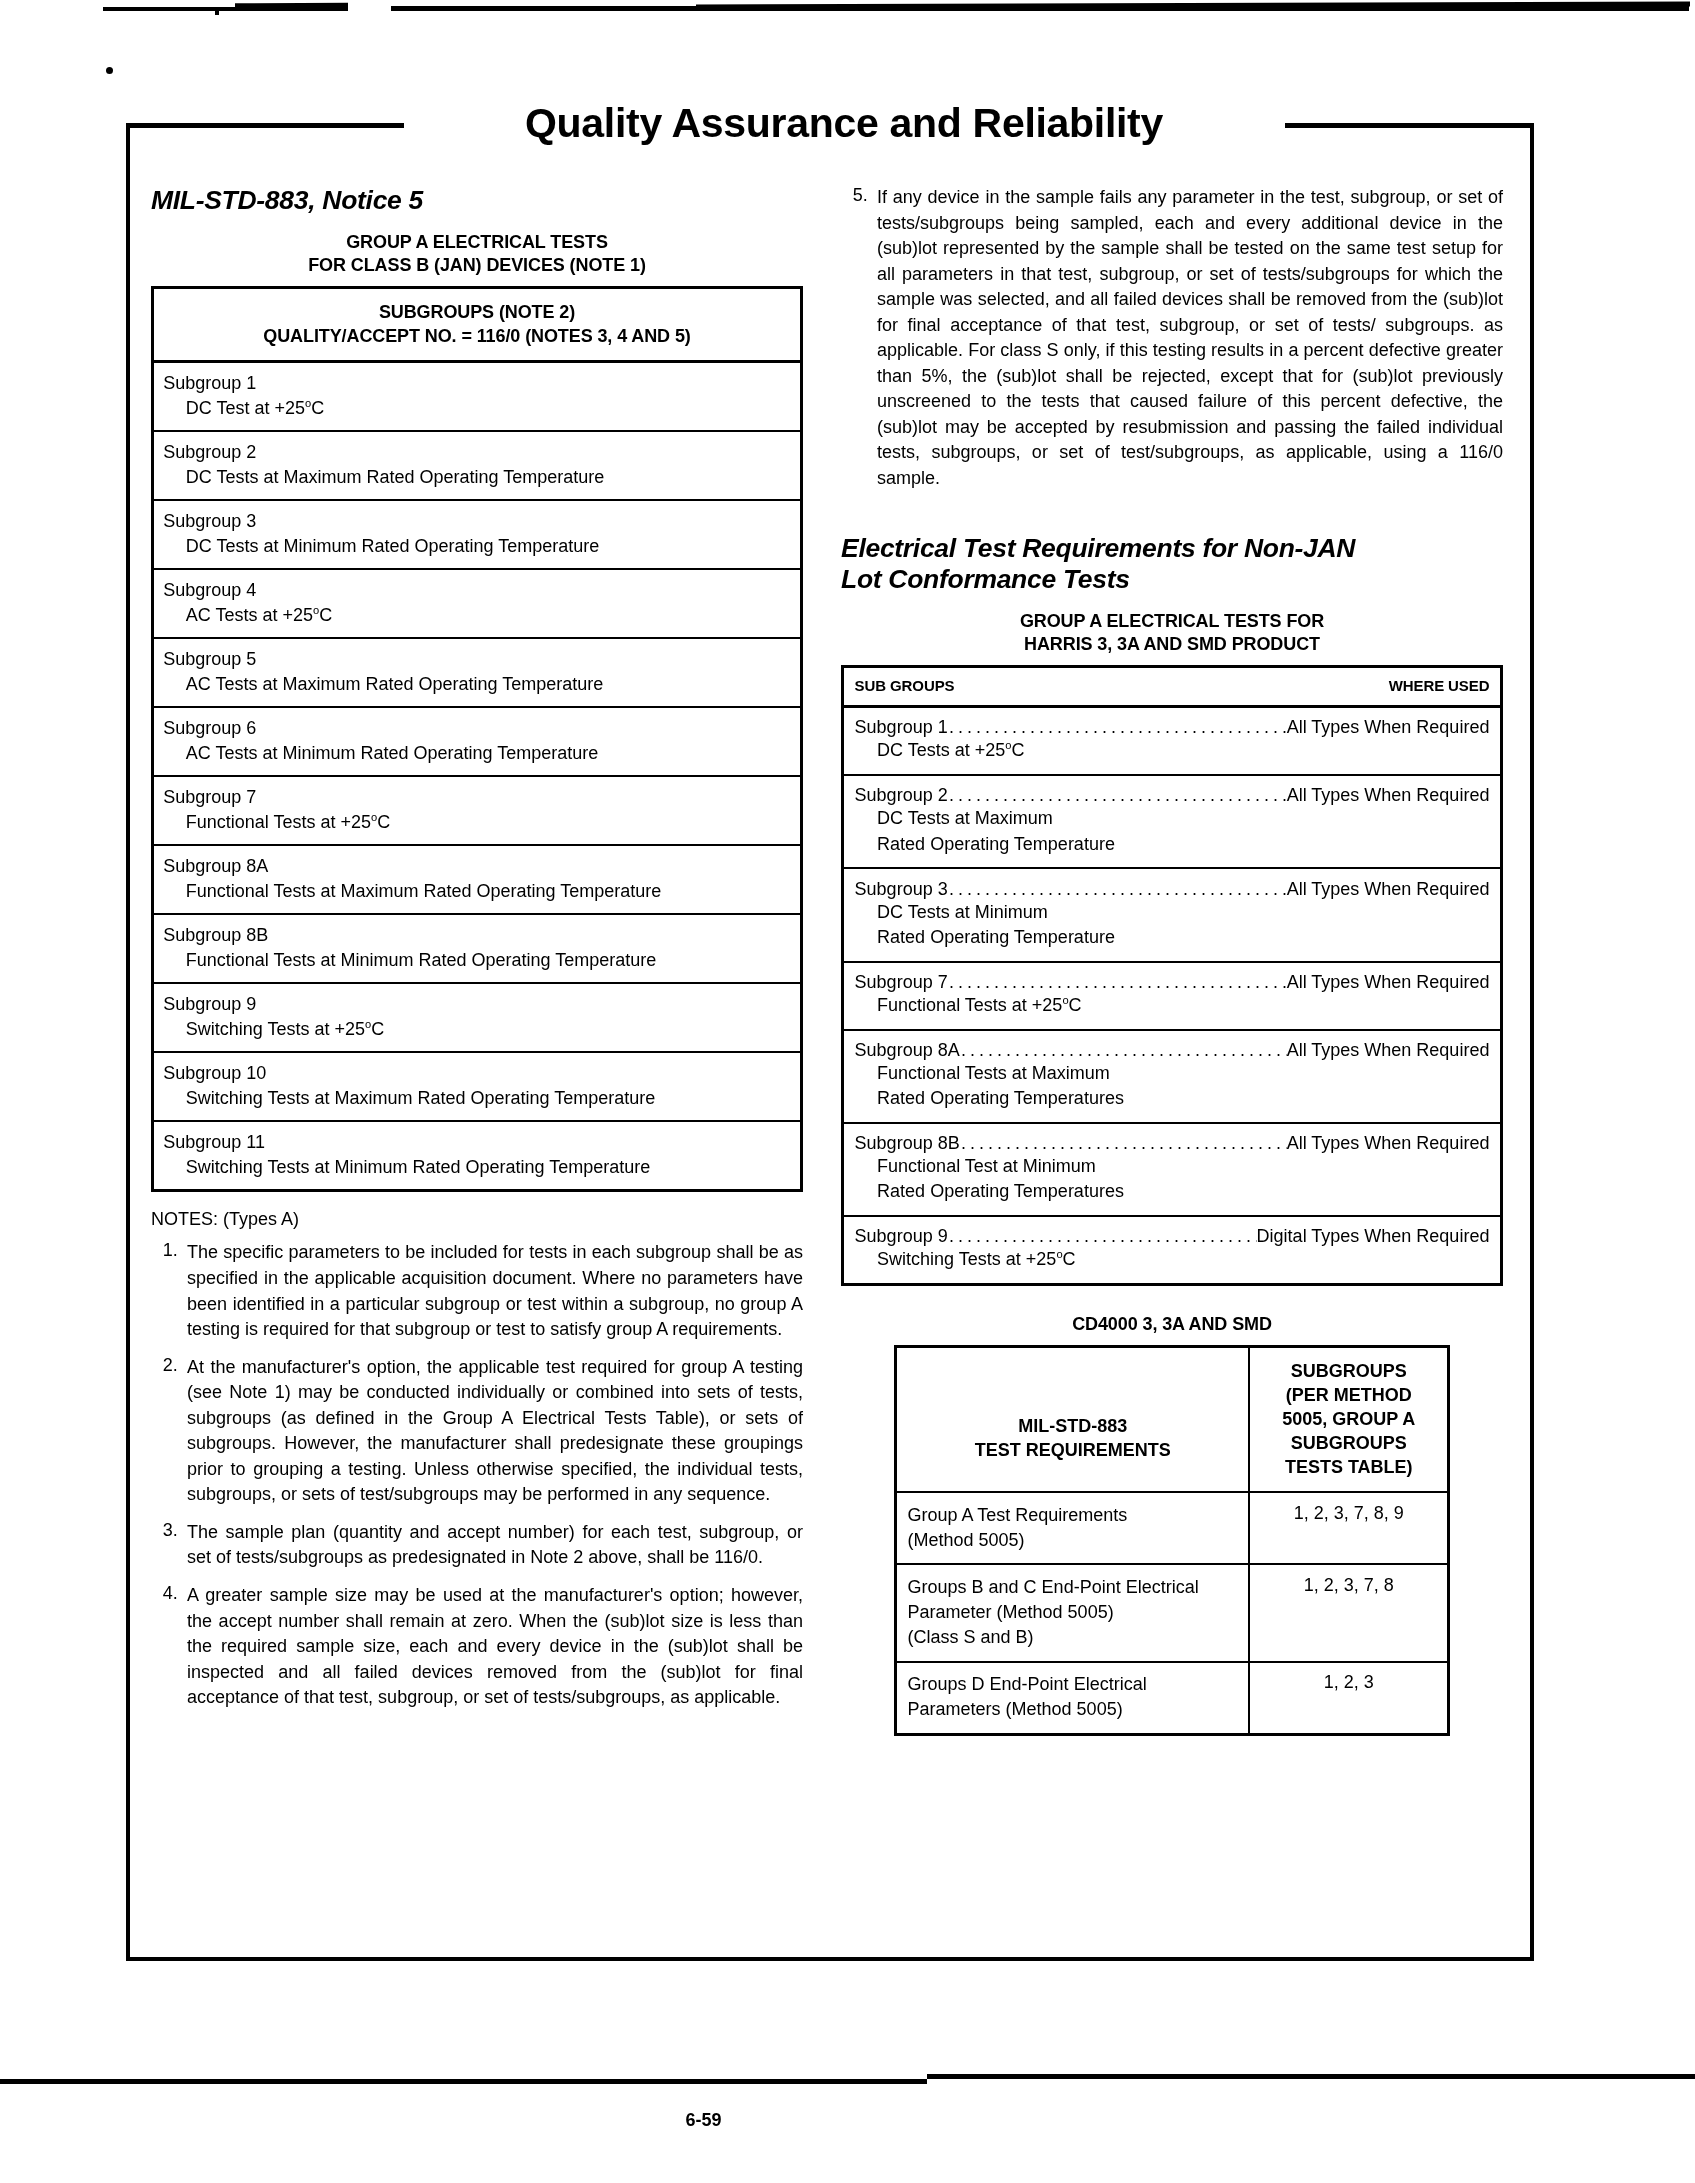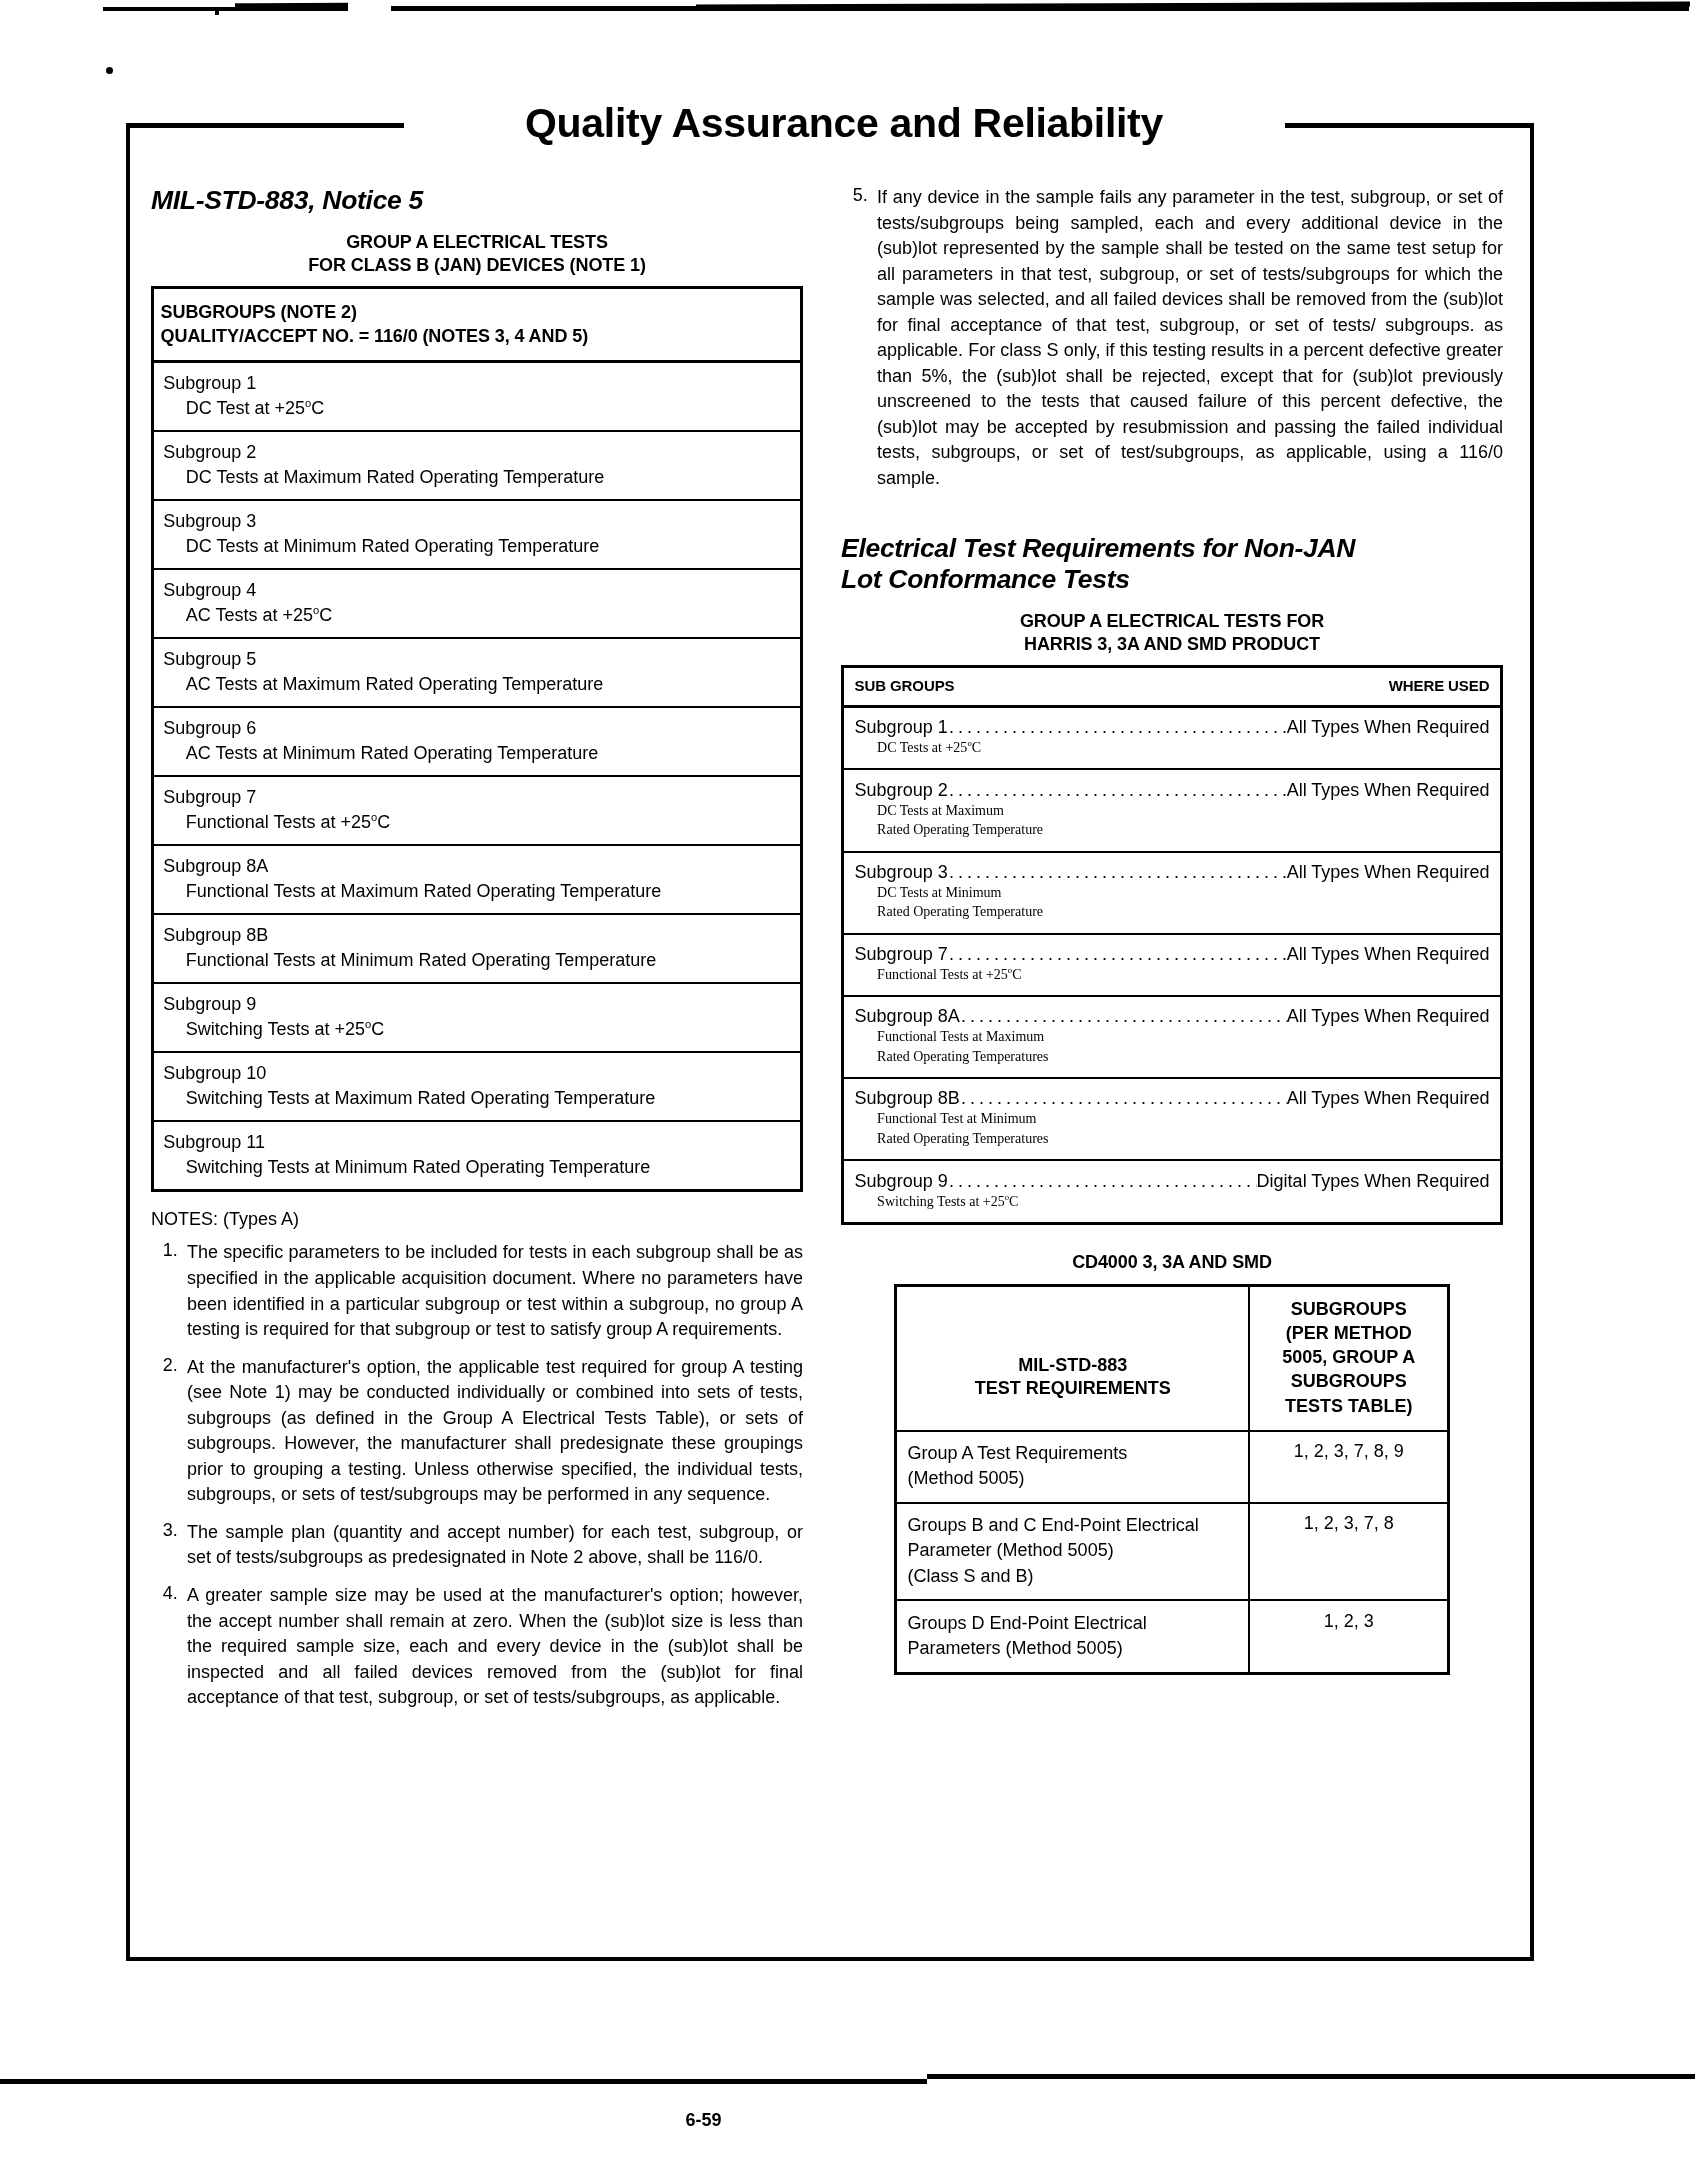--- a/index.html
+++ b/index.html
@@ -142,20 +142,21 @@
 
   
   .btable {
     border: 3.3px solid #000;
     border-collapse: collapse;
     width: 100%;
     box-sizing: border-box;
   }
   .btable .hdr-cell {
     border-bottom: 3.3px solid #000;
+    text-align: center;
     font-size: 18px;
     font-weight: bold;
     padding: 10.6px 6.6px 12px 6.6px;
     line-height: 1.35;
     letter-spacing: -0.1px;
   }
   .btable .row-cell {
     border-bottom: 2.6px solid #000;
     padding: 8px 9.3px 9.3px 9.3px;
     font-size: 18px;
@@ -221,24 +222,23 @@
   .leader-line .lead-label { flex: 0 0 auto; }
   .leader-line .lead-dots {
     flex: 1 1 auto;
     overflow: hidden;
     white-space: nowrap;
     letter-spacing: 4px;
     padding: 0 1.3px;
   }
   .leader-line .lead-value { flex: 0 0 auto; }
   .lrow .sub-line {
-    font-size: 14px;
+    font-size: 18px;
     padding-left: 22.5px;
     line-height: 1.4;
-    font-family: Liberation Serif, serif;
   }
 
   
   .cdtable {
     border: 3.3px solid #000;
     border-collapse: collapse;
     width: 84%;
     margin: 0 auto;
     box-sizing: border-box;
   }

